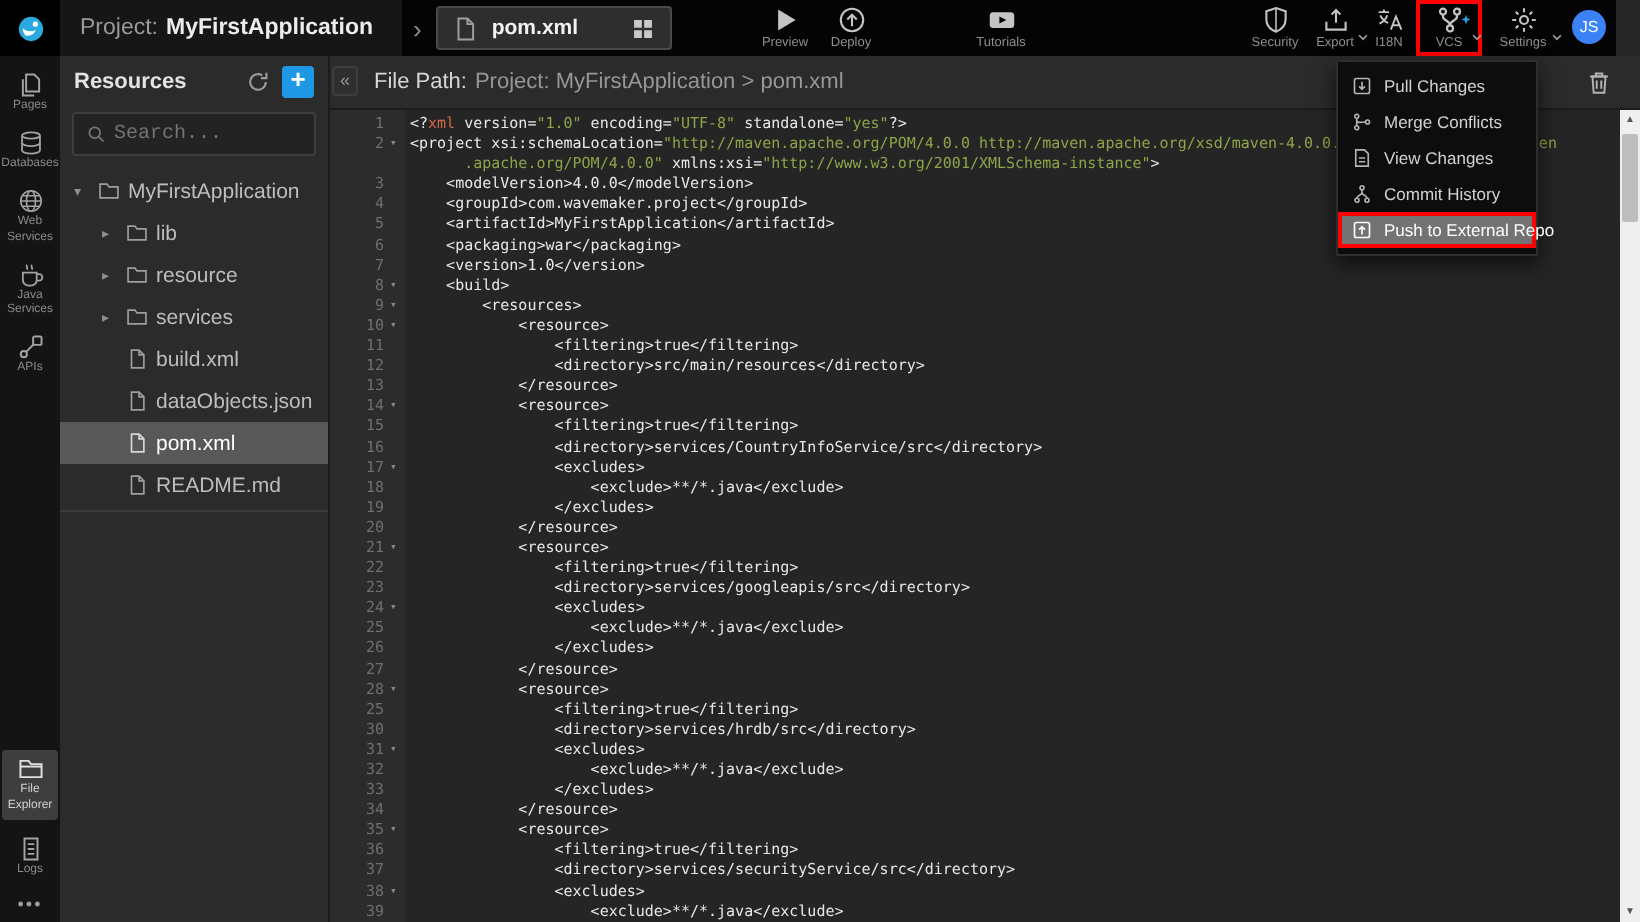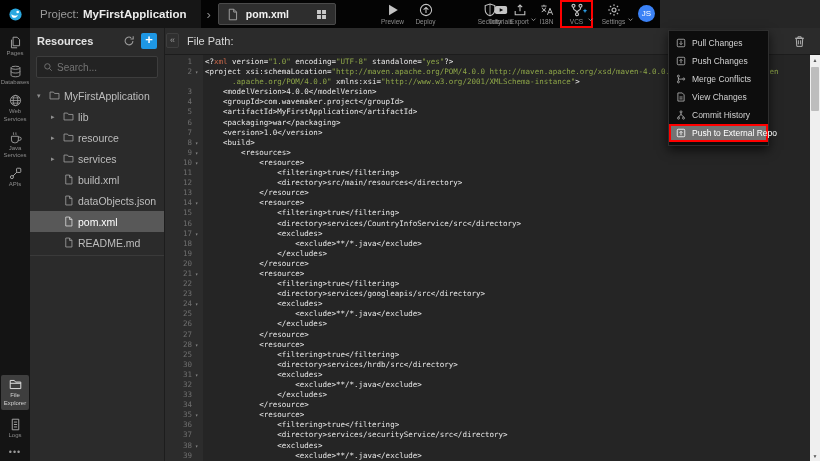--- a/index.html
+++ b/index.html
@@ -1,21 +1,21 @@
 <!DOCTYPE html>
 <html><head>
 <meta charset="utf-8">
 <style>
   *{box-sizing:border-box;margin:0;padding:0}
   html,body{width:820px;height:461px;overflow:hidden;background:#1c1c1c;
     font-family:"Liberation Sans",sans-serif}
   .app{position:relative;width:820px;height:461px;background:#262626}
 
   
-  .topbar{position:absolute;left:0;top:0;width:660px;height:28px;background:#040404;
+  .topbar{position:absolute;left:0;top:0;width:808px;height:28px;background:#040404;
     display:flex;align-items:center;z-index:6}
   .logo{width:30px;height:28px;display:flex;align-items:center;justify-content:center;background:#000}
   .proj-strip{height:28px;display:flex;align-items:center;background:#161616;padding:0 14px 0 10px}
   .proj-label{font-size:11.5px;color:#9a9a9a;margin-right:4px}
   .proj-name{font-size:11.5px;color:#ececec;font-weight:bold}
   .crumb-sep{color:#8a8a8a;font-size:13px;margin:0 7px 0 6px}
   .tab{height:22px;width:118px;background:#2e2e2e;border:1px solid #4a4a4a;border-radius:2px;
     display:flex;align-items:center;padding:0 7px;gap:7px}
   .tab-file{font-size:10.5px;color:#f2f2f2;font-weight:bold}
   .tab .ic{color:#9f9f9f}
@@ -57,21 +57,21 @@
   .res-head{height:26px;display:flex;align-items:center;padding:0 7px}
   .res-title{font-size:11px;font-weight:bold;color:#e3e3e3;flex:1}
   .res-refresh{color:#9c9c9c;margin-right:6px;cursor:pointer}
   .res-refresh svg{width:12px;height:12px}
   .res-plus{width:16px;height:16px;background:#1e97e4;color:#fff;border-radius:2px;font-size:13px;
     line-height:14px;text-align:center;cursor:pointer;font-weight:bold}
   .res-search{margin:2px 6px 7px;height:22px;background:#232323;border:1px solid #3d3d3d;
     border-radius:2px;display:flex;align-items:center;padding:0 6px;gap:4px;color:#777}
   .res-search svg{width:10px;height:10px}
   .res-search input{flex:1;min-width:0;background:none;border:none;outline:none;color:#c0c0c0;font-size:10px;
-    font-family:Liberation Sans, sans-serif}
+    font-family:Liberation Mono, monospace}
   .res-search input::placeholder{color:#747474}
   .tree{border-bottom:1px solid #3a3a3a;padding-bottom:2px}
   .tree-row{height:21px;display:flex;align-items:center;font-size:10.5px;color:#bdbdbd;
     padding-left:7px;gap:4px;cursor:pointer}
   .tree-row.child{padding-left:21px}
   .tree-row .caret{width:8px;font-size:7px;color:#8f8f8f;flex:none}
   .tree-row .ic{color:#9f9f9f}
   .tree-row .ic svg{width:11px;height:11px}
   .tree-row.selected{background:#585858;color:#fff}
   .tree-row.selected .ic{color:#d8d8d8}
@@ -411,20 +411,21 @@
           </span>
           <span class="t-lbl">README.md</span>
         </div>
       </div>
   </aside>
 
   <section class="main">
     <div class="filepath">
       <span class="collapse-btn">«</span>
       <span class="fp-label">File Path:</span>
+      <span class="fp-path">Project: MyFirstApplication &gt; pom.xml</span>
       <span class="fp-icons">
         <span class="ic">
             <svg viewBox="0 0 16 16" fill="none" stroke="currentColor" stroke-width="1.2">
               <path d="M2.5 2.5h9L13.5 5v8.5h-11z"></path>
               <path d="M5 2.5V6h6V2.5"></path>
               <rect x="5" y="9" width="6" height="4.5"></rect>
             </svg>
           </span>
         <span class="ic">
             <svg viewBox="0 0 16 16" fill="none" stroke="currentColor" stroke-width="1.2">
@@ -653,29 +654,20 @@
           <svg viewBox="0 0 16 16" fill="none" stroke="currentColor" stroke-width="1.3">
             <rect x="2" y="2" width="12" height="12" rx="1.5"></rect>
             <path d="M8 4.5v6M5.7 8.3 8 10.6l2.3-2.3"></path>
           </svg>
         </span>
         <span class="dd-lbl">Pull Changes</span>
       </div>
       <div class="dd-item">
         <span class="ic">
           <svg viewBox="0 0 16 16" fill="none" stroke="currentColor" stroke-width="1.3">
-            <rect x="2" y="2" width="12" height="12" rx="1.5"></rect>
-            <path d="M8 11.5v-6M5.7 7.7 8 5.4l2.3 2.3"></path>
-          </svg>
-        </span>
-        <span class="dd-lbl">Push Changes</span>
-      </div>
-      <div class="dd-item">
-        <span class="ic">
-          <svg viewBox="0 0 16 16" fill="none" stroke="currentColor" stroke-width="1.3">
             <circle cx="3.8" cy="3.4" r="1.6"></circle>
             <circle cx="3.8" cy="12.6" r="1.6"></circle>
             <circle cx="12.4" cy="8" r="1.6"></circle>
             <path d="M3.8 5.1v5.8M3.8 6.4c0 2.9 3.6 1.6 6.9 1.6"></path>
           </svg>
         </span>
         <span class="dd-lbl">Merge Conflicts</span>
       </div>
       <div class="dd-item">
         <span class="ic">

